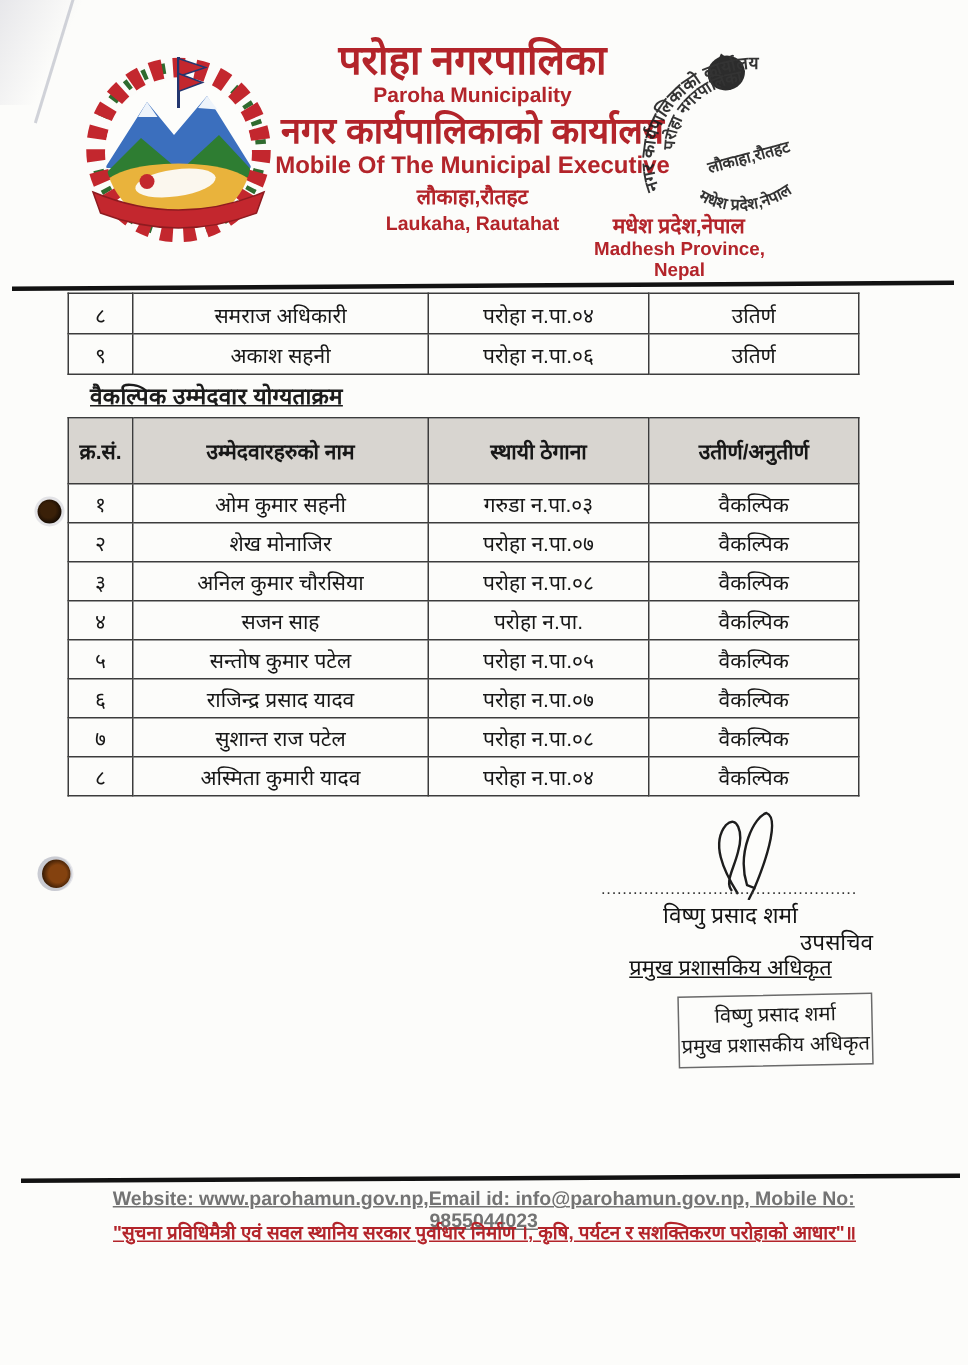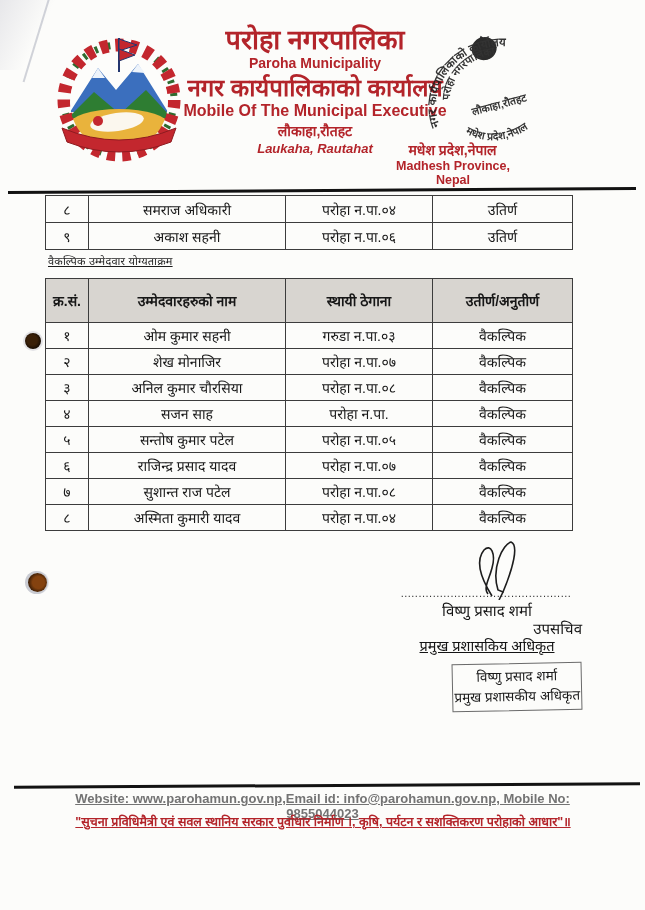--- a/index.html
+++ b/index.html
@@ -33,21 +33,21 @@
   .rule-top{left:8px;top:189px;width:628px;transform:rotate(-0.35deg);}
   .rule-bottom{left:14px;top:784px;width:626px;transform:rotate(-0.3deg);}
 
   table{border-collapse:collapse;table-layout:fixed;}
   td,th{border:1px solid #3c3c3c;text-align:center;padding:0 2px;overflow:hidden;white-space:nowrap;}
   .doc-table{font-size:14px;color:#171717;}
   .doc-table td{height:25px;}
   .tbl-top td{height:26px;}
   .tbl-main th{background:#d8d5d0;font-weight:bold;height:43px;font-size:14px;}
 
-  .section-title{left:48px;top:253px;font-size:11px;font-weight:normal;
+  .section-title{left:60px;top:253px;font-size:15px;font-weight:bold;
     text-decoration:underline;letter-spacing:.2px;}
 
   .sig-dots{left:400px;top:588px;width:172px;text-align:center;font-size:11px;
     letter-spacing:.5px;color:#333;line-height:1;}
   .sig-line{width:190px;text-align:center;line-height:1.15;font-size:15px;color:#141414;}
   .stamp-box{left:452px;top:663px;width:128px;height:46px;border:1px solid #6a6a6a;
     transform:rotate(-1.2deg);display:flex;flex-direction:column;justify-content:center;
     font-size:13.5px;text-align:center;line-height:1.45;color:#1a1a1a;}
 
   .footer-contact{left:55px;top:791px;width:535px;text-align:center;font-size:13px;
@@ -88,21 +88,21 @@
   <polygon points="71,17 87,23 71,29" fill="#c3272e" stroke="#23366f" stroke-width="1"></polygon>
 
   <path d="M14,96 Q71,120 128,96 L123,110 Q71,130 19,110 Z" fill="#c3272e" stroke="#8e1b20" stroke-width="1"></path>
 </svg>
 
 <div class="abs hdr-line red bold" style="top:26px;font-size:27px;">परोहा नगरपालिका</div>
 <div class="abs hdr-line red bold" style="top:56px;font-size:14px;">Paroha Municipality</div>
 <div class="abs hdr-line red bold" style="top:75px;font-size:24px;">नगर कार्यपालिकाको कार्यालय</div>
 <div class="abs hdr-line red bold" style="top:103px;font-size:16px;">Mobile Of The Municipal Executive</div>
 <div class="abs hdr-line red bold" style="top:124px;font-size:14px;">लौकाहा,रौतहट</div>
-<div class="abs hdr-line red bold" style="top:142px;font-size:13px;font-style:italic;">Laukaha, Rautahat</div>
+<div class="abs hdr-line red bold" style="top:142px;font-size:13px;">Laukaha, Rautahat</div>
 <div class="abs red bold center" style="left:385px;top:142px;width:135px;font-size:14px;line-height:1.15;">मधेश प्रदेश,नेपाल</div>
 <div class="abs red bold center" style="left:378px;top:159px;width:150px;font-size:12.5px;text-align:center;">Madhesh Province, Nepal</div>
 
 <svg class="abs" style="left:423px;top:26px;transform:rotate(-15deg);opacity:.9;" width="145" height="130" viewBox="0 0 150 135">
   <defs>
     <path id="arcOuter" d="M 10,92 A 66,60 0 1 1 140,92" fill="none"></path>
     <path id="arcInner" d="M 26,84 A 50,45 0 1 1 124,84" fill="none"></path>
     <path id="arcBottom" d="M 28,94 A 52,42 0 0 0 124,90" fill="none"></path>
   </defs>
   <ellipse cx="75" cy="22" rx="13" ry="12" fill="#161616"></ellipse>

